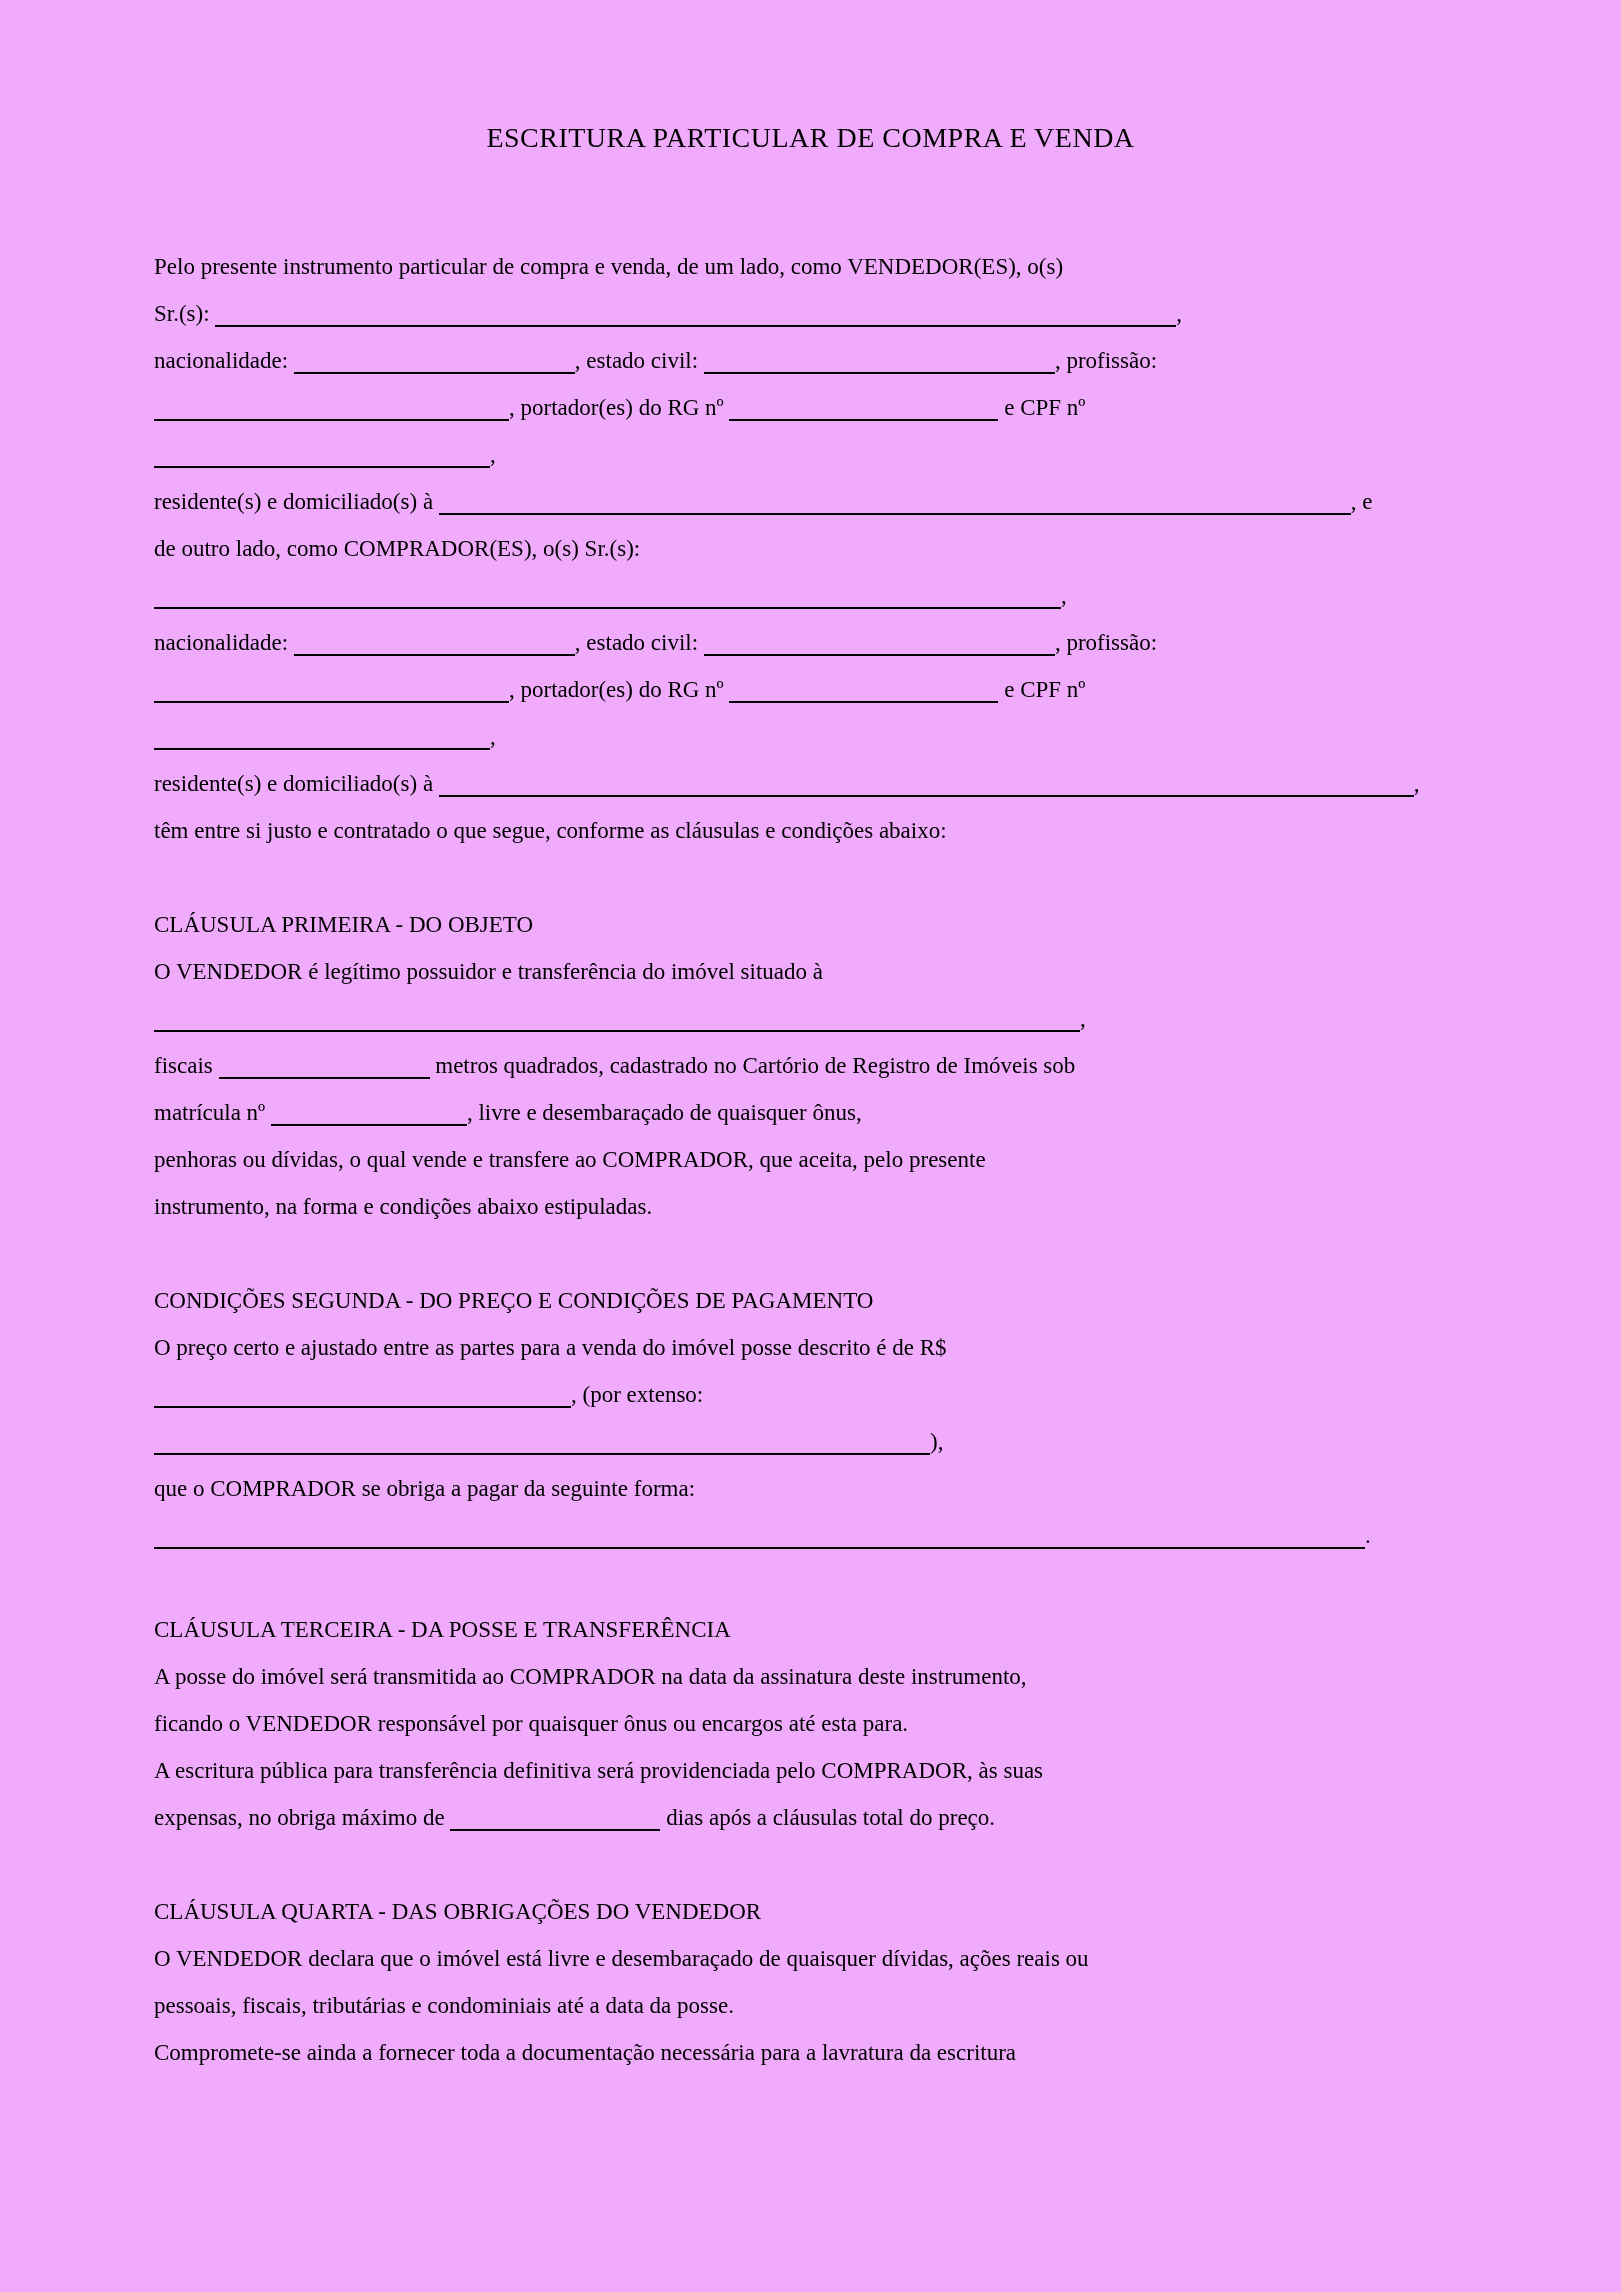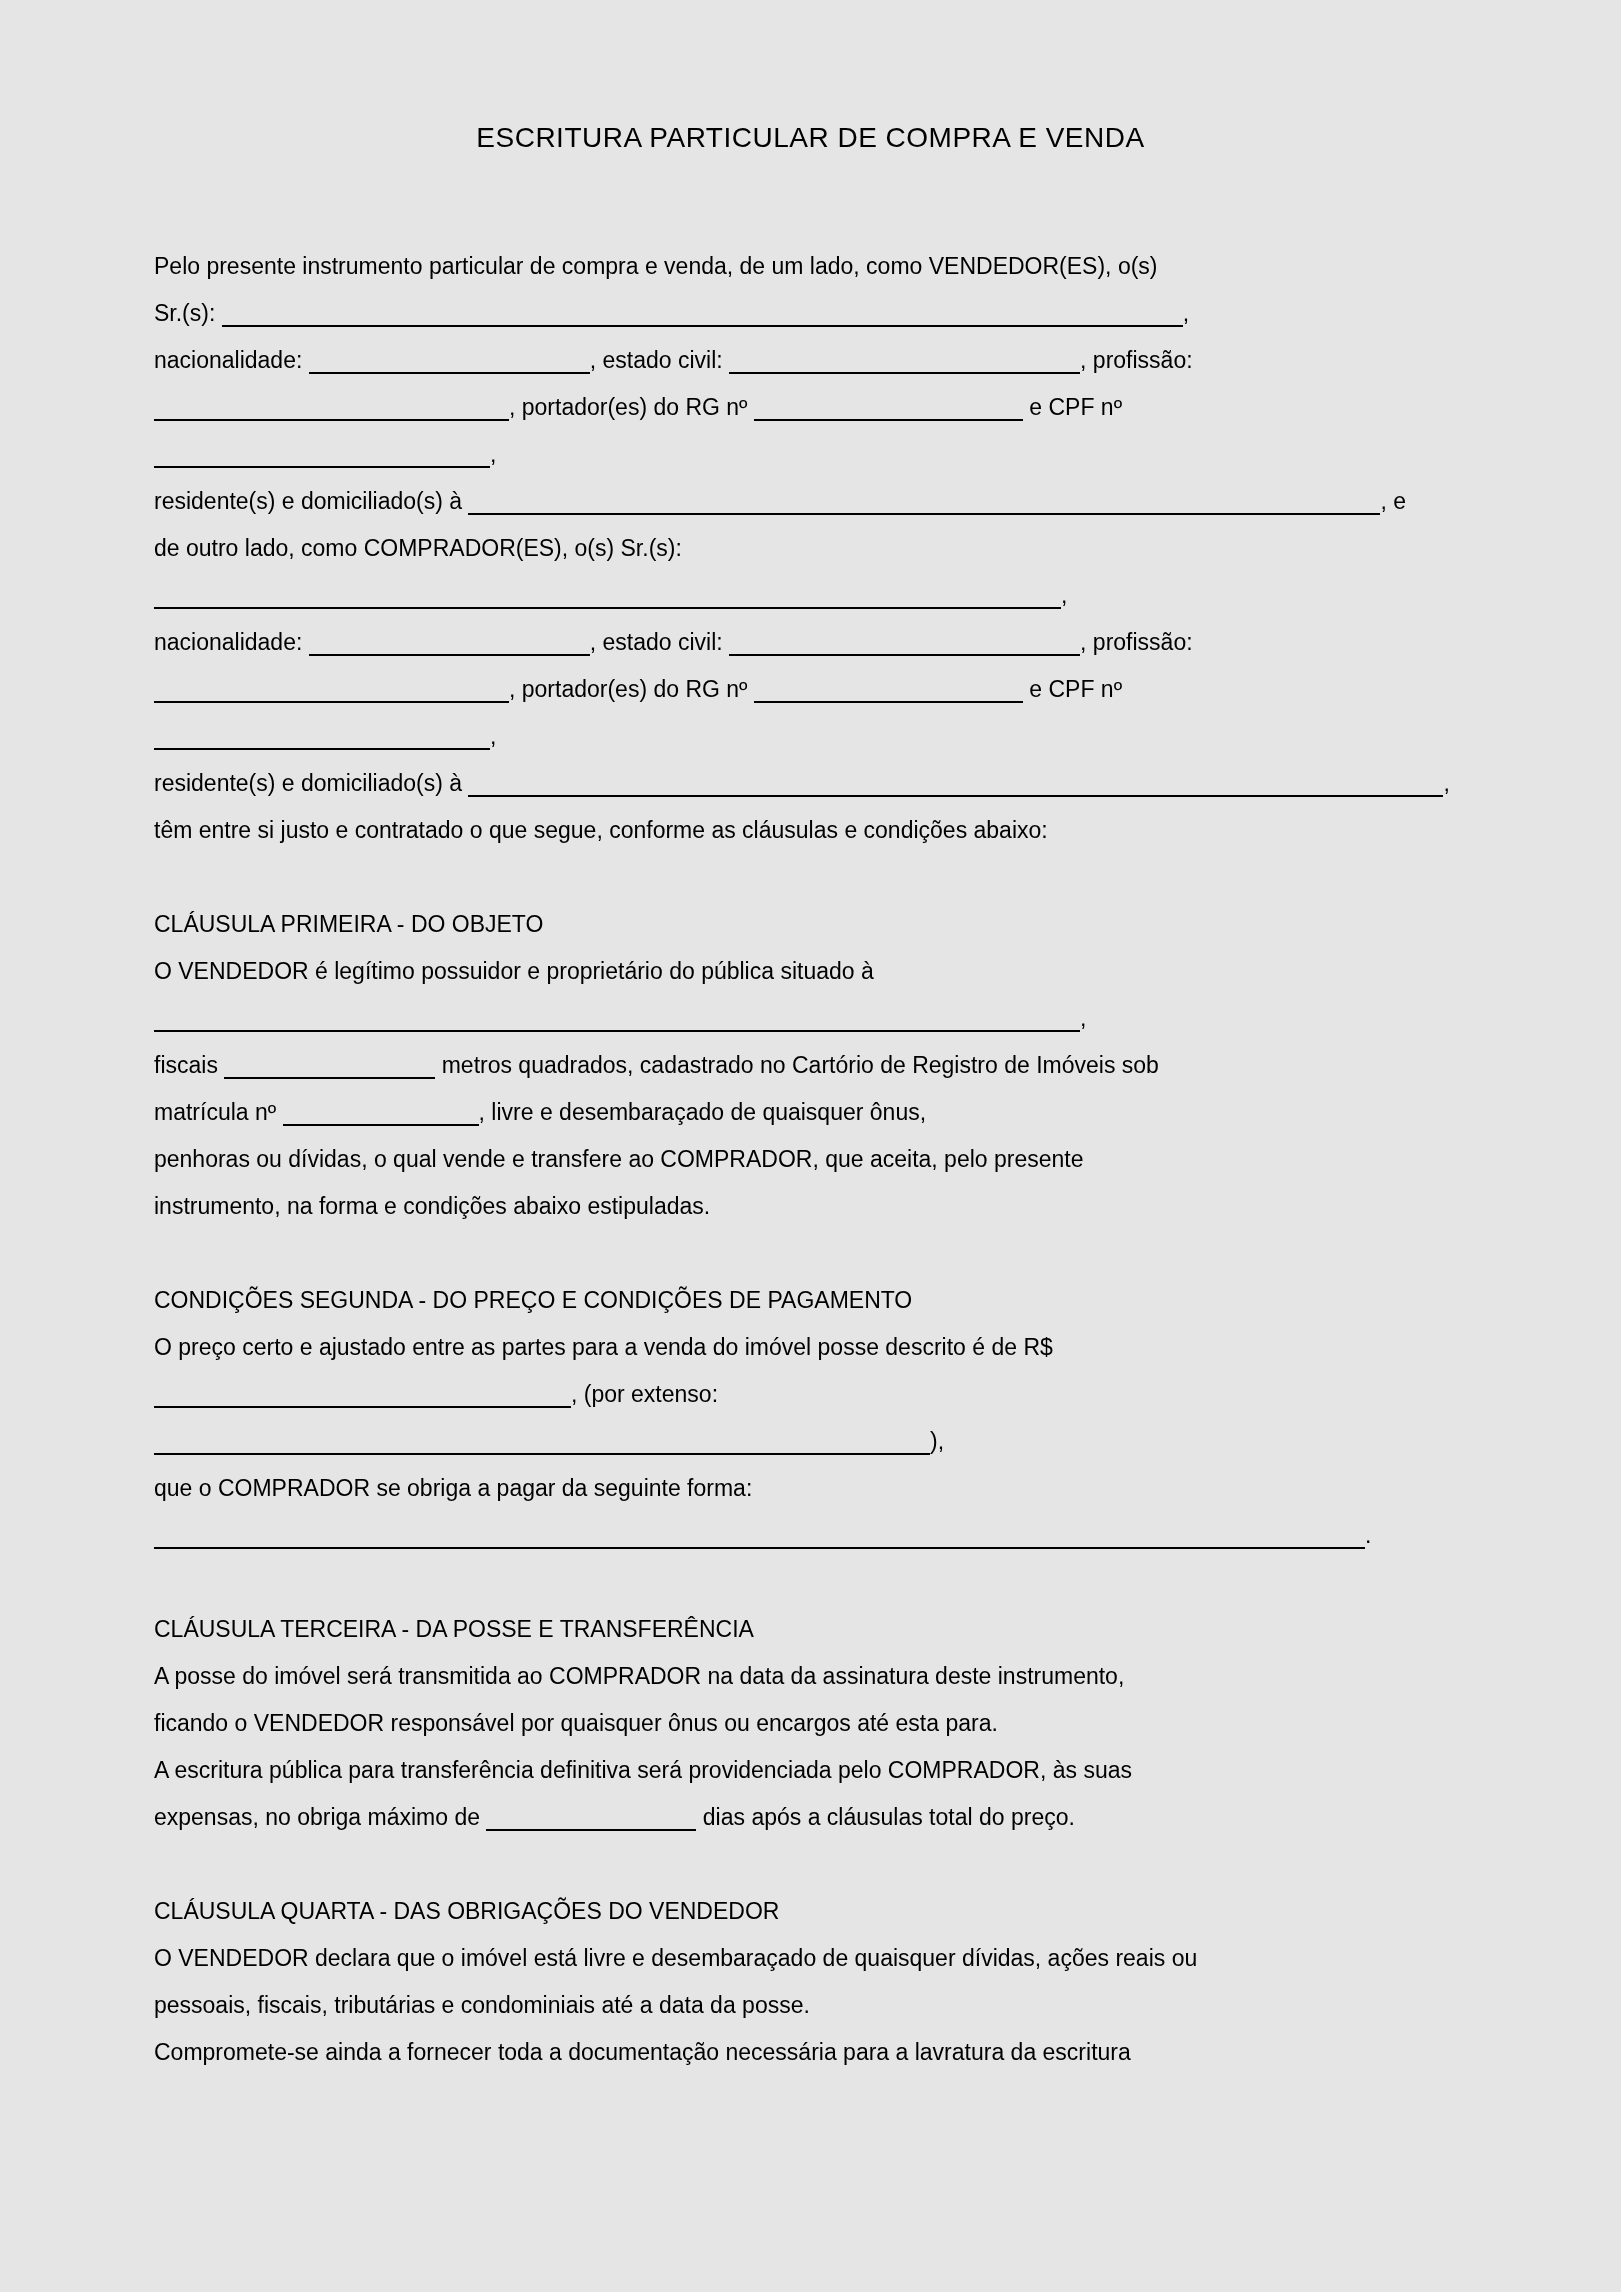--- a/index.html
+++ b/index.html
@@ -5,24 +5,24 @@
   html, body {
     margin: 0;
     padding: 0;
     background: #ffffff;
   }
   .page {
     position: relative;
     width: 1621px;
     height: 2293px;
     box-sizing: border-box;
-    background: #e5e5e5;
+    background: #f0abfc;
     padding: 114px 154px 0 154px;
     overflow: hidden;
-    font-family: Liberation Sans, sans-serif;
+    font-family: Liberation Serif, serif;
     font-size: 23px;
     line-height: 47px;
     color: #000000;
     -webkit-font-smoothing: antialiased;
   }
   .doc-title {
     font-size: 28px;
     font-weight: 400;
     text-align: center;
     margin: 0 0 82px 0;
@@ -56,21 +56,21 @@
       <div class="doc-line"><span>residente(s) e domiciliado(s) à </span><span class="blank" style="width: 912px;"></span><span>, e</span></div>
       <div class="doc-line"><span>de outro lado, como COMPRADOR(ES), o(s) Sr.(s):</span></div>
       <div class="doc-line"><span class="blank" style="width: 907px;"></span><span>,</span></div>
       <div class="doc-line"><span>nacionalidade: </span><span class="blank" style="width: 281px;"></span><span>, estado civil: </span><span class="blank" style="width: 351px;"></span><span>, profissão:</span></div>
       <div class="doc-line"><span class="blank" style="width: 355px;"></span><span>, portador(es) do RG nº </span><span class="blank" style="width: 269px;"></span><span> e CPF nº</span></div>
       <div class="doc-line"><span class="blank" style="width: 336px;"></span><span>,</span></div>
       <div class="doc-line"><span>residente(s) e domiciliado(s) à </span><span class="blank" style="width: 975px;"></span><span>,</span></div>
       <div class="doc-line"><span>têm entre si justo e contratado o que segue, conforme as cláusulas e condições abaixo:</span></div>
       <div class="doc-line">&nbsp;</div>
       <div class="doc-line"><span>CLÁUSULA PRIMEIRA - DO OBJETO</span></div>
-      <div class="doc-line"><span>O VENDEDOR é legítimo possuidor e proprietário do pública situado à</span></div>
+      <div class="doc-line"><span>O VENDEDOR é legítimo possuidor e transferência do imóvel situado à</span></div>
       <div class="doc-line"><span class="blank" style="width: 926px;"></span><span>,</span></div>
       <div class="doc-line"><span>fiscais </span><span class="blank" style="width: 211px;"></span><span> metros quadrados, cadastrado no Cartório de Registro de Imóveis sob</span></div>
       <div class="doc-line"><span>matrícula nº </span><span class="blank" style="width: 196px;"></span><span>, livre e desembaraçado de quaisquer ônus,</span></div>
       <div class="doc-line"><span>penhoras ou dívidas, o qual vende e transfere ao COMPRADOR, que aceita, pelo presente</span></div>
       <div class="doc-line"><span>instrumento, na forma e condições abaixo estipuladas.</span></div>
       <div class="doc-line">&nbsp;</div>
       <div class="doc-line"><span>CONDIÇÕES SEGUNDA - DO PREÇO E CONDIÇÕES DE PAGAMENTO</span></div>
       <div class="doc-line"><span>O preço certo e ajustado entre as partes para a venda do imóvel posse descrito é de R$</span></div>
       <div class="doc-line"><span class="blank" style="width: 417px;"></span><span>, (por extenso:</span></div>
       <div class="doc-line"><span class="blank" style="width: 776px;"></span><span>),</span></div>

